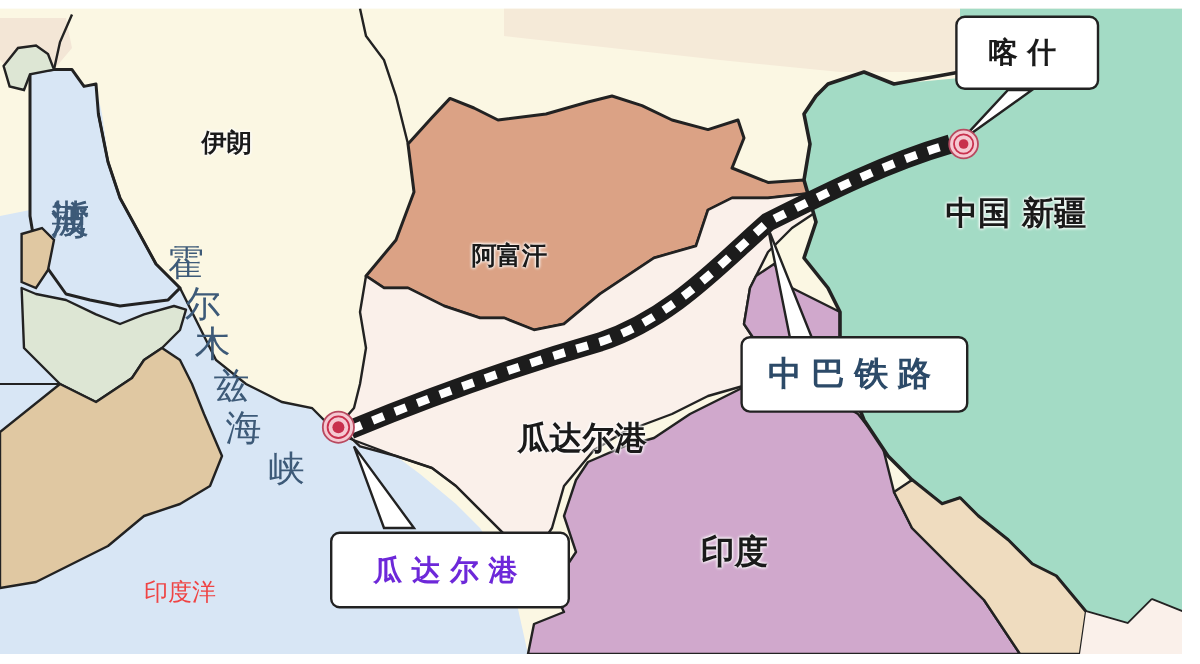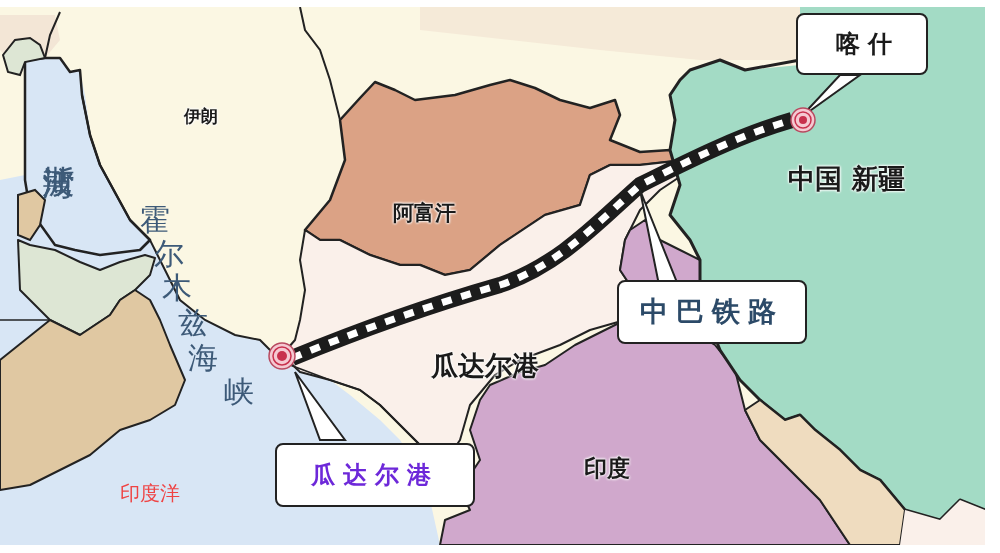--- a/index.html
+++ b/index.html
@@ -77,38 +77,38 @@
     <circle cx="282" cy="356" r="9" fill="#f5c9d2" stroke="#c8304d" stroke-width="1.5"></circle>
     <circle cx="282" cy="356" r="5" fill="#c8304d"></circle>
   </g>
   <g>
     <circle cx="803" cy="120" r="12" fill="#f5c9d2" stroke="#b84a60" stroke-width="1.5"></circle>
     <circle cx="803" cy="120" r="8" fill="#f5c9d2" stroke="#c8304d" stroke-width="1.5"></circle>
     <circle cx="803" cy="120" r="4" fill="#c8304d"></circle>
   </g>
 </svg>
 
-<div class="lbl country" style="left:184px;top:108px;font-size:17px;">伊朗</div>
+<div class="lbl country" style="left:168px;top:108px;font-size:21px;">伊朗</div>
 <div class="lbl country" style="left:393px;top:170px;font-size:21px;margin-top:32px;">阿富汗</div>
 <div class="lbl country" style="left:431px;top:352px;font-size:27px;">瓜达尔港</div>
-<div class="lbl country" style="left:566px;top:456px;font-size:23px;padding-left:18px;">印度</div>
+<div class="lbl country" style="left:566px;top:446px;font-size:28px;padding-left:18px;">印度</div>
 <div class="lbl country" style="left:788px;top:165px;font-size:27px;">中国 新疆</div>
 
 <div class="lbl water vert" style="left:40px;top:140px;font-size:32px;line-height:38px;">波斯湾</div>
 <div class="lbl water" style="left:140px;top:205px;width:160px;height:220px;">
   <span style="position:absolute;left:0px;top:0px;">霍</span>
   <span style="position:absolute;left:14px;top:34px;">尔</span>
   <span style="position:absolute;left:22px;top:68px;">木</span>
   <span style="position:absolute;left:38px;top:103px;">兹</span>
   <span style="position:absolute;left:48px;top:138px;">海</span>
   <span style="position:absolute;left:84px;top:172px;">峡</span>
 </div>
 <div class="lbl ocean" style="left:120px;top:483px;">印度洋</div>
 
-<div class="callout" style="left:796px;top:13px;width:116px;height:58px;font-size:24px;padding-left:12px;">
+<div class="callout" style="left:796px;top:13px;width:116px;height:58px;font-size:24px;">
   <span style="color:#1a1a1a;">喀什</span>
 </div>
 <div class="callout" style="left:617px;top:280px;width:186px;height:60px;font-size:28px;">
   <span style="color:#2c4a68;">中巴铁路</span>
 </div>
 <div class="callout" style="left:275px;top:443px;width:196px;height:60px;font-size:24px;">
   <span style="color:#6d28d9;">瓜达尔港</span>
 </div>
 
 </body></html>

